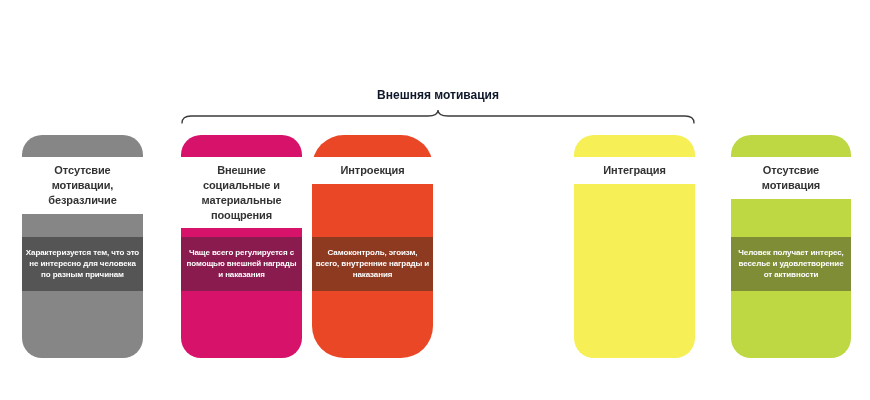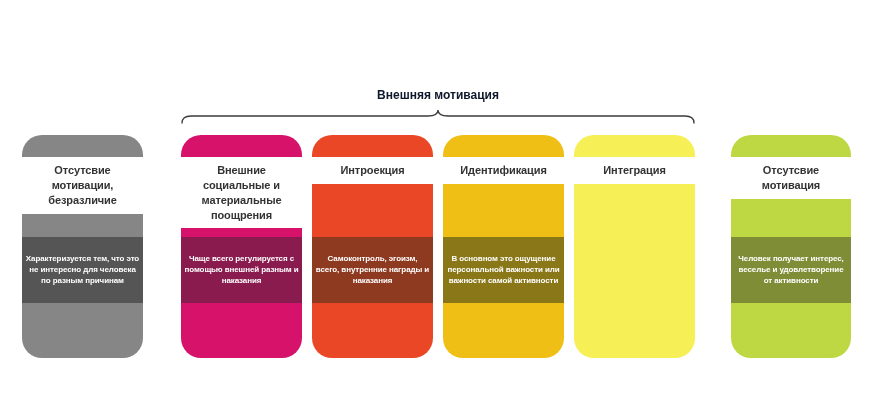--- a/index.html
+++ b/index.html
@@ -37,21 +37,21 @@
   .card {
     position: absolute;
     top: 135px;
     width: 121px;
     height: 223px;
     border-radius: 20px;
     background: var(--card-color, #ccc);
   }
   .pos0 { left: 22px; }
   .pos1 { left: 181px; }
-  .pos2 { left: 312px; }
+  .pos2 { left: 312px; border-radius: 32px; }
   .pos3 { left: 443px; }
   .pos4 { left: 574px; }
   .pos5 { left: 731px; width: 120px; }
   .card-cap { height: 22px; }
   .card-title {
     background: #ffffff;
     padding: 6px 3px;
     text-align: center;
     font-size: 11px;
     font-weight: bold;
@@ -63,21 +63,21 @@
     position: absolute;
     left: 0;
     right: 0;
     top: 102px;
     min-height: 36px;
     background: var(--band-color, #555);
     display: flex;
     align-items: center;
     justify-content: center;
     box-sizing: border-box;
-    padding: 16px 3px;
+    padding: 10px 3px;
   }
   .card-desc {
     font-size: 8px;
     font-weight: bold;
     letter-spacing: -0.1px;
     color: #ffffff;
     text-align: center;
     line-height: 1.4;
   }
 </style>
@@ -97,39 +97,32 @@
     <div class="card-title">Отсутсвие мотивации, безразличие</div>
     <div class="card-band">
       <div class="card-desc">Характеризуется тем, что это не интересно для человека по разным причинам</div>
     </div>
   </div>
 
   <div class="card pos1" style="--card-color: #d6126b; --band-color: #8a1b4e;">
     <div class="card-cap"></div>
     <div class="card-title">Внешние социальные и материальные поощрения</div>
     <div class="card-band">
-      <div class="card-desc">Чаще всего регулируется с помощью внешней разным и наказания</div>
+      <div class="card-desc">Чаще всего регулируется с помощью внешней награды и наказания</div>
     </div>
   </div>
 
   <div class="card pos2" style="--card-color: #ea4726; --band-color: #8e3a21;">
     <div class="card-cap"></div>
     <div class="card-title">Интроекция</div>
     <div class="card-band">
       <div class="card-desc">Самоконтроль, эгоизм, всего, внутренние награды и наказания</div>
     </div>
   </div>
 
-  <div class="card pos3" style="--card-color: #f0bf16; --band-color: #897718;">
-    <div class="card-cap"></div>
-    <div class="card-title">Идентификация</div>
-    <div class="card-band">
-      <div class="card-desc">В основном это ощущение персональной важности или важности самой активности</div>
-    </div>
-  </div>
 
   <div class="card pos4" style="--card-color: #f6ef55; --band-color: #99923f;">
     <div class="card-cap"></div>
     <div class="card-title">Интеграция</div>
   </div>
 
   <div class="card pos5" style="--card-color: #bdd842; --band-color: #7f8d36;">
     <div class="card-cap"></div>
     <div class="card-title">Отсутсвие мотивация</div>
     <div class="card-band">

